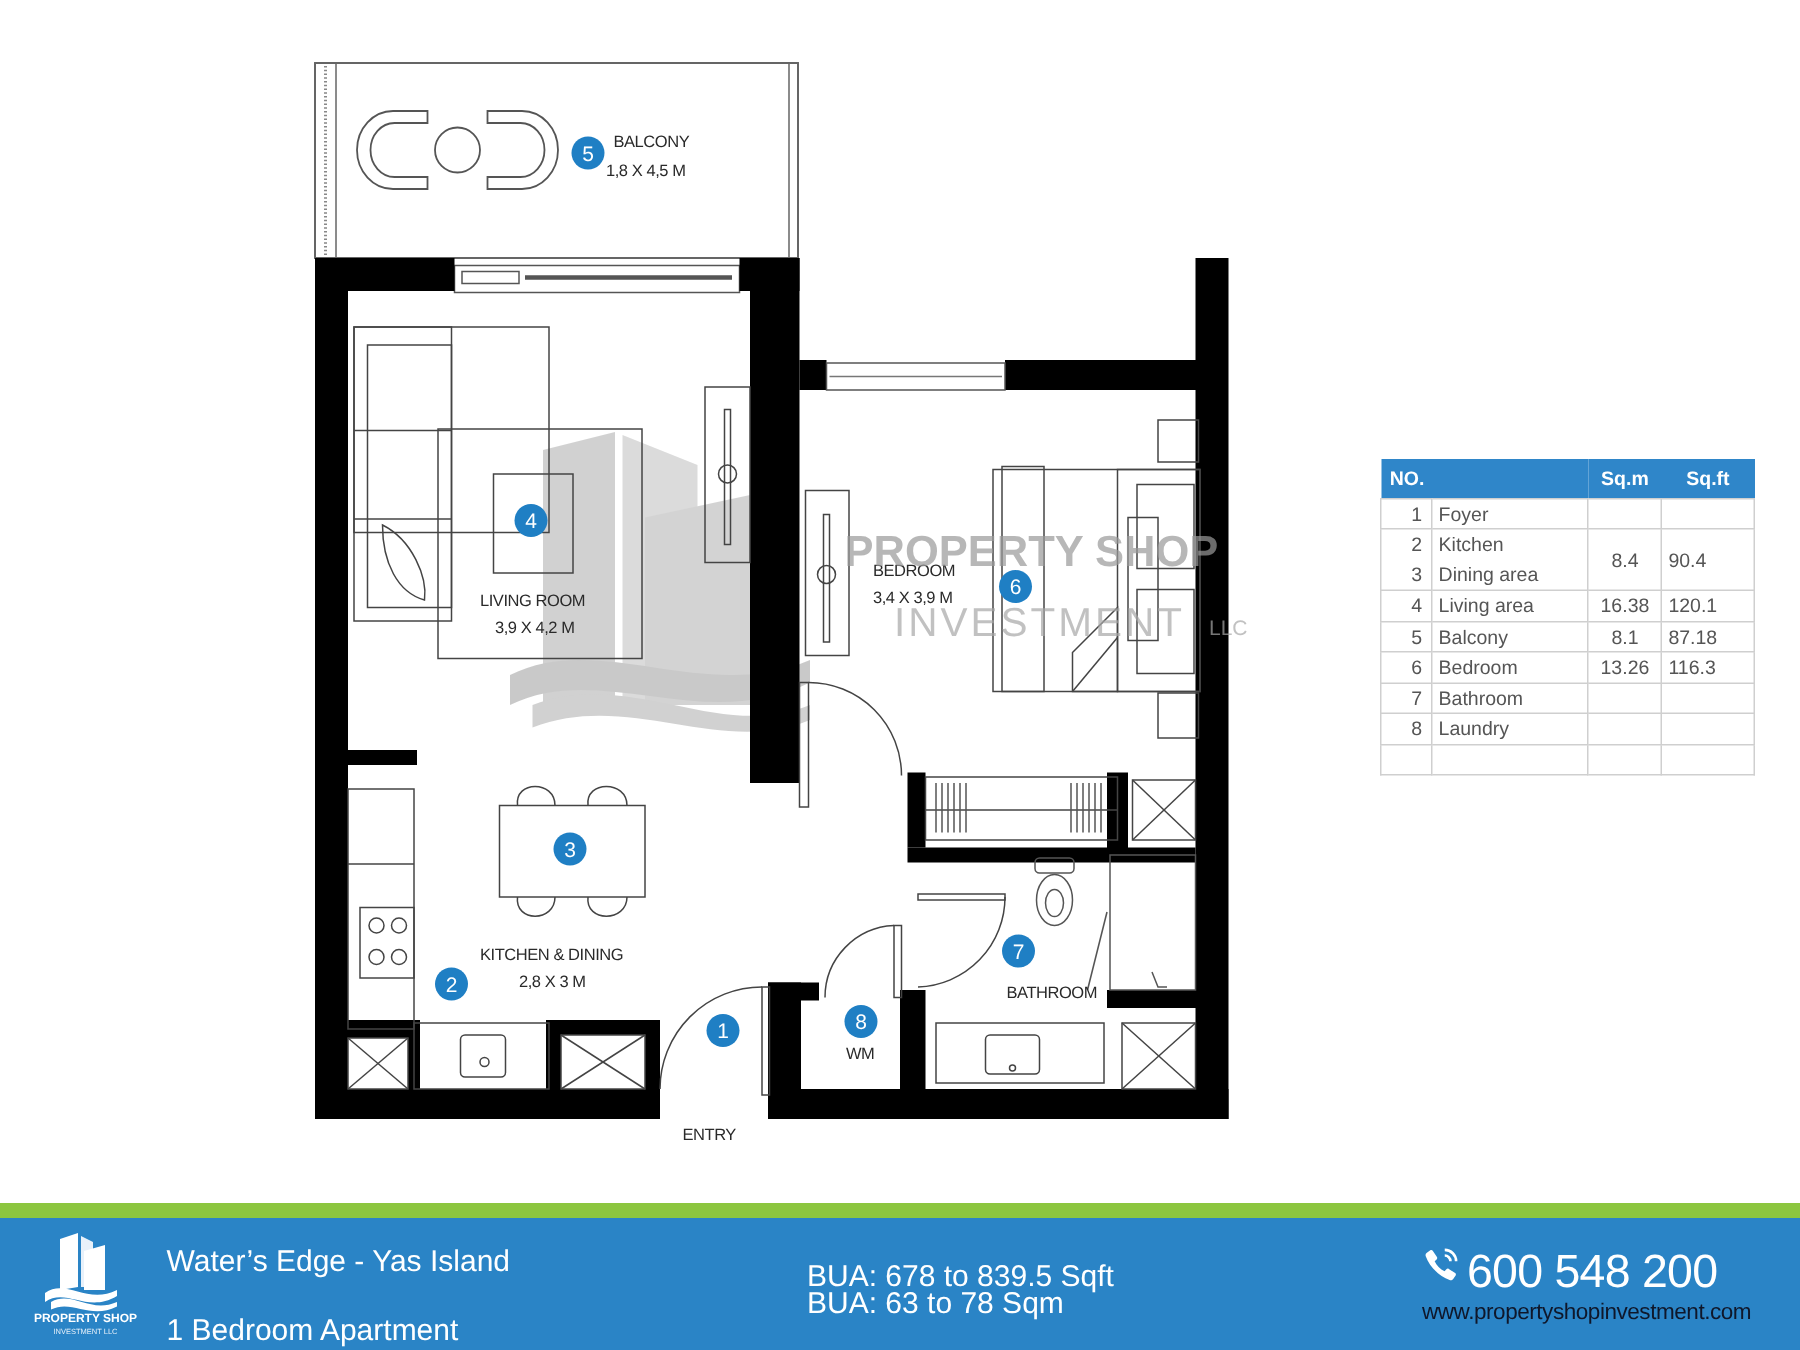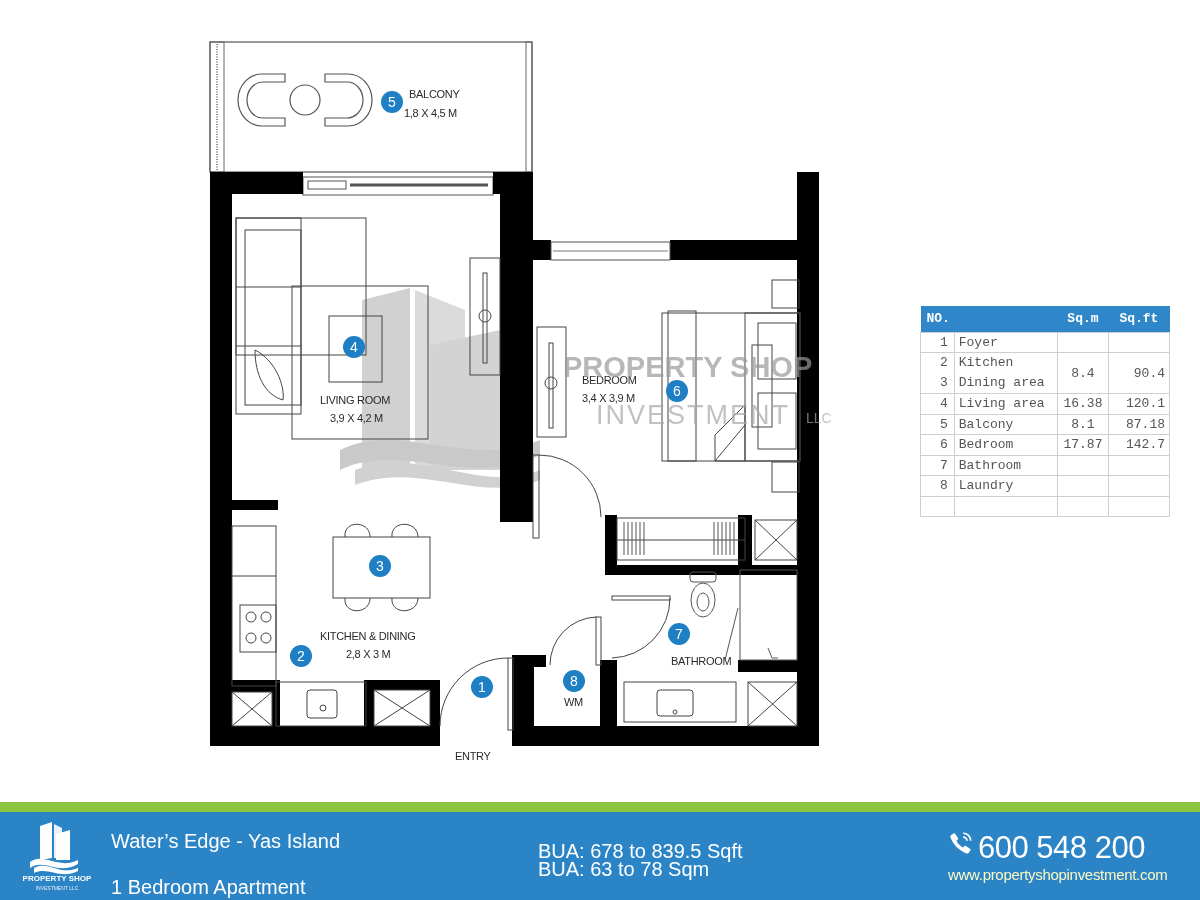--- a/index.html
+++ b/index.html
@@ -11,46 +11,46 @@
   .room-label { font-family: "Liberation Sans", sans-serif; font-size: 11px; fill: #2a2a2a; letter-spacing: -0.3px; }
   .badge-circle { fill: #1f7fc4; }
   .badge-text { font-family: "Liberation Sans", sans-serif; font-size: 14px; fill: #ffffff; text-anchor: middle; dominant-baseline: central; }
   .wm-1 { font-family: "Liberation Sans", sans-serif; font-size: 29px; font-weight: bold; fill: #9a9a9a; opacity: 0.7; }
   .wm-2 { font-family: "Liberation Sans", sans-serif; font-size: 27px; fill: #a8a8a8; opacity: 0.7; letter-spacing: 2px; }
   .wm-3 { font-family: "Liberation Sans", sans-serif; font-size: 14px; fill: #a8a8a8; opacity: 0.7; }
 
   
   .area-table {
     position: absolute; left: 920px; top: 306px; width: 250px;
-    border-collapse: collapse; font-family: Liberation Mono, monospace;
+    border-collapse: collapse; font-family: Liberation Sans, sans-serif;
     font-size: 13px; color: #555555;
   }
   .area-table th {
     background: #2f86c9; color: #ffffff; font-weight: bold; font-size: 13px;
     height: 26px; text-align: left; padding: 0 6px;
   }
   .area-table th.num-col { text-align: center; }
   .area-table td { border: 1px solid #cfcfcf; height: 20.5px; padding: 0 4px; vertical-align: middle; }
   .area-table td.no { width: 32px; text-align: right; padding-right: 6px; }
   .area-table td.sqm { width: 46px; text-align: center; }
-  .area-table td.sqft { width: 58px; text-align: right; }
+  .area-table td.sqft { width: 58px; text-align: left; }
   .area-table td.name { width: 98px; }
   .no-stack span, .name-stack span { display: block; line-height: 20px; }
 
   
   .footer-stripe { position: absolute; left: 0; top: 802px; width: 1200px; height: 10px; background: #8cc63f; }
   .footer { position: absolute; left: 0; top: 812px; width: 1200px; height: 88px; background: #2a84c6; color: #ffffff; }
   .logo { position: absolute; left: 18px; top: 6px; width: 76px; height: 76px; }
   .logo-text-1 { position: absolute; left: 22px; top: 62px; font-size: 8px; font-weight: bold; color: #ffffff; width: 70px; text-align: center; }
   .logo-text-2 { position: absolute; left: 22px; top: 73px; font-size: 5px; color: #e6f0fa; width: 70px; text-align: center; }
   .ft-line { position: absolute; font-size: 20px; color: #ffffff; white-space: nowrap; }
   .phone-row { position: absolute; left: 948px; top: 18px; display: flex; align-items: flex-start; gap: 4px; }
   .phone-icon { width: 26px; height: 26px; }
   .phone-num { font-size: 31px; color: #ffffff; letter-spacing: -0.5px; }
-  .website { position: absolute; left: 948px; top: 54px; font-size: 15px; color: #fef9c3; letter-spacing: -0.3px; }
+  .website { position: absolute; left: 948px; top: 54px; font-size: 15px; color: #0f172a; letter-spacing: -0.3px; }
 </style>
 </head>
 <body>
 
 <svg id="plan" viewBox="0 0 1200 800" xmlns="http://www.w3.org/2000/svg">
 
   <g opacity="0.45">
     <path d="M362 300 L410 288 L410 470 L362 470 Z" fill="#9a9a9a"></path>
     <path d="M415 290 L465 310 L465 470 L415 470 Z" fill="#b0b0b0"></path>
     <path d="M430 345 L500 330 L500 470 L430 470 Z" fill="#a0a0a0"></path>
@@ -329,22 +329,22 @@
     </tr>
     <tr>
       <td class="no">5</td>
       <td class="name">Balcony</td>
       <td class="sqm">8.1</td>
       <td class="sqft">87.18</td>
     </tr>
     <tr>
       <td class="no">6</td>
       <td class="name">Bedroom</td>
-      <td class="sqm">17.87</td>
-      <td class="sqft">142.7</td>
+      <td class="sqm">13.26</td>
+      <td class="sqft">116.3</td>
     </tr>
     <tr>
       <td class="no">7</td>
       <td class="name">Bathroom</td>
       <td class="sqm"></td>
       <td class="sqft"></td>
     </tr>
     <tr>
       <td class="no">8</td>
       <td class="name">Laundry</td>

